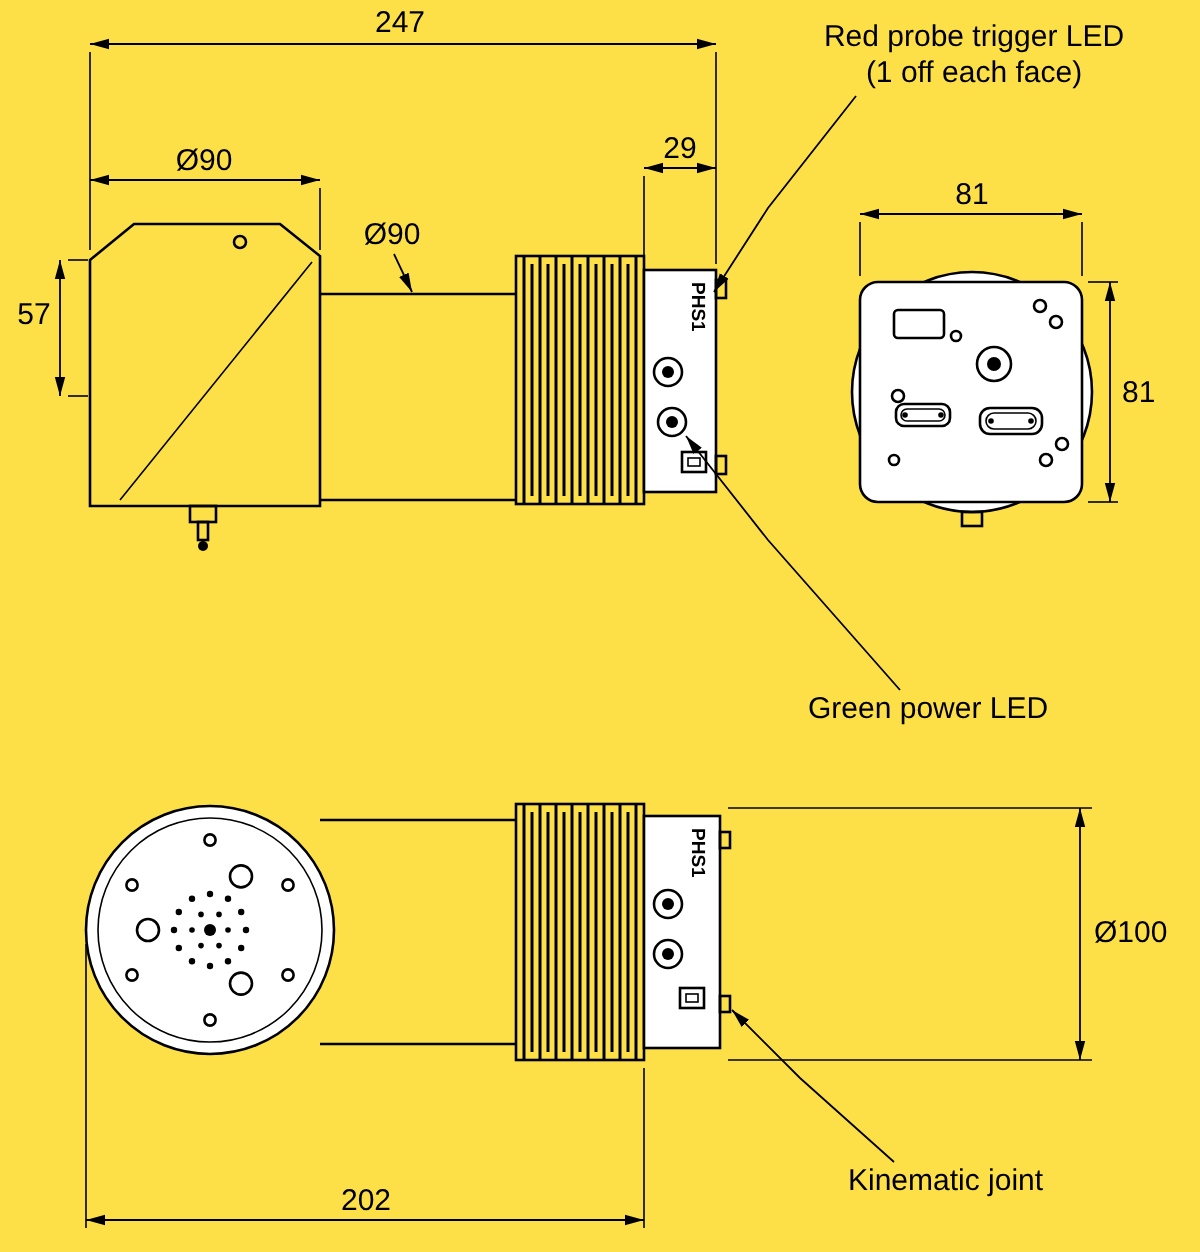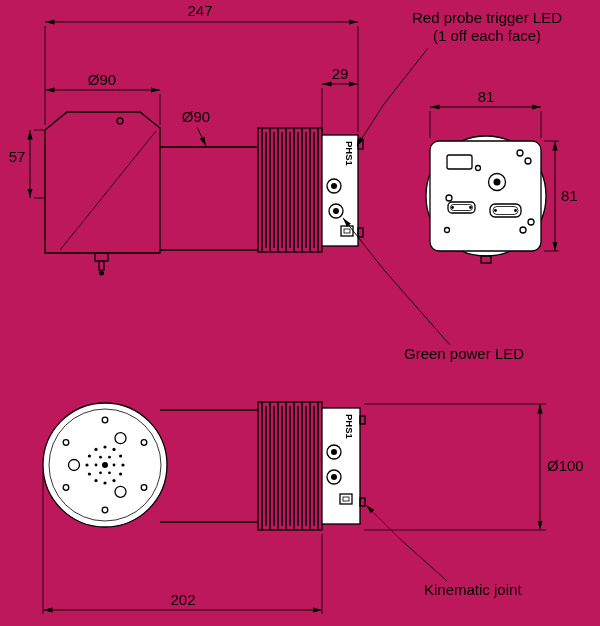--- a/index.html
+++ b/index.html
@@ -1,16 +1,16 @@
 <!DOCTYPE html>
 <html><head>
 <meta charset="utf-8">
 <style>
   html,body{margin:0;padding:0;background:#ffffff}
-  .stage{position:relative;width:600px;height:626px;background:#be185d;overflow:hidden}
+  .stage{position:relative;width:600px;height:626px;background:#fde047;overflow:hidden}
   svg{display:block}
   .o  {fill:none;stroke:#000;stroke-width:1.3;stroke-linejoin:miter}
   .of {fill:#ffffff;stroke:#000;stroke-width:1.3}
   .rib{fill:none;stroke:#000;stroke-width:1.5}
   .d  {fill:none;stroke:#000;stroke-width:0.9}
   .x  {fill:none;stroke:#000;stroke-width:0.8}
   .t  {font:15px "Liberation Sans",sans-serif;fill:#000}
   .tb {font:700 9.5px "Liberation Sans",sans-serif;fill:#000}
   .dot{fill:#000;stroke:none}
 </style>

